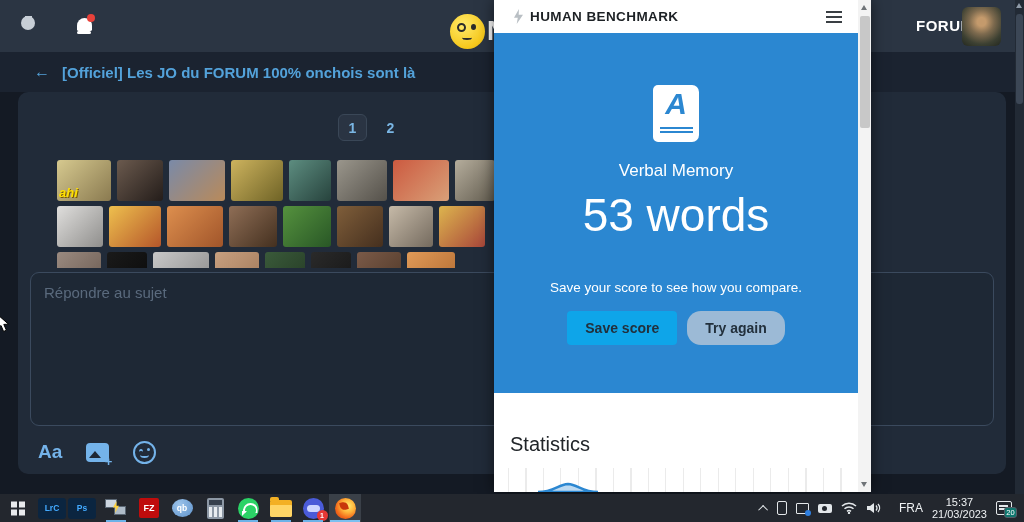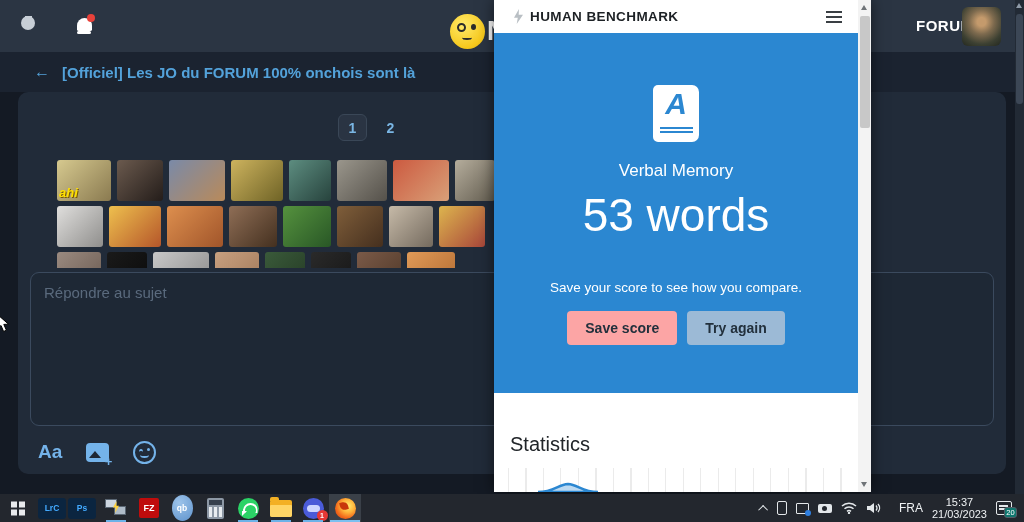--- a/index.html
+++ b/index.html
@@ -105,21 +105,21 @@
 
   .win-logo { width:14px; height:14px; display:grid; grid-template-columns:6px 6px; grid-template-rows:6px 6px; gap:1.5px; transform:translateY(.5px); }
   .win-logo i { background:#e8eaed; }
   .adobe-tile { width:28px; height:21px; background:#0b2540; border-radius:3px; color:#43aaff; font-size:8.5px; font-weight:bold; display:flex; align-items:center; justify-content:center; }
   .rdp-icon { position:relative; width:22px; height:20px; }
   .rdp-icon .m1 { position:absolute; left:0; top:1px; width:12px; height:9px; background:#cdd6e0; border:1px solid #5a6673; }
   .rdp-icon .m2 { position:absolute; right:1px; bottom:3px; width:12px; height:9px; background:#aebbc8; border:1px solid #5a6673; }
   .rdp-icon .bolt { position:absolute; left:8px; top:3px; width:6px; height:12px; background:#ffd23e;
     clip-path:polygon(60% 0, 0 55%, 45% 55%, 35% 100%, 100% 40%, 55% 40%); }
   .fz-tile { width:20px; height:20px; background:#bf0c0c; border-radius:2px; color:#fff; font-size:9px; font-weight:bold; display:flex; align-items:center; justify-content:center; }
-  .qb-tile { width:21px; height:26px; border-radius:50%; background:radial-gradient(circle at 35% 30%, #9cc3ea, #5f93cc); color:#fff; font-size:8.5px; font-weight:bold; display:flex; align-items:center; justify-content:center; }
+  .qb-tile { width:21px; height:18px; border-radius:50%; background:radial-gradient(circle at 35% 30%, #9cc3ea, #5f93cc); color:#fff; font-size:8.5px; font-weight:bold; display:flex; align-items:center; justify-content:center; }
   .calc-tile { width:17px; height:21px; background:#8d98a5; border-radius:2px; position:relative; }
   .calc-tile::before { content:""; position:absolute; left:2px; top:2px; right:2px; height:5px; background:#36404d; }
   .calc-tile::after { content:""; position:absolute; left:2px; top:9px; width:13px; height:10px;
     background:repeating-linear-gradient(to right,#e8ecf0 0 3px, #8d98a5 3px 5px), repeating-linear-gradient(#0000 0 3px, #8d98a5 3px 5px); }
   .wa-tile { width:21px; height:21px; border-radius:50%; background:#2bd366; position:relative; }
   .wa-tile::before { content:""; position:absolute; left:5px; top:5px; width:11px; height:11px; border:2.5px solid #fff; border-radius:50%; clip-path:polygon(0 0, 100% 0, 100% 70%, 0 70%); }
   .wa-tile::after { content:""; position:absolute; left:4px; bottom:3px; width:0; height:0; border-left:5px solid #fff; border-bottom:5px solid transparent; }
   .folder-icon { width:22px; height:17px; background:#f3b024; border-radius:2px; position:relative; }
   .folder-icon::before { content:""; position:absolute; left:0; top:-3px; width:9px; height:4px; background:#f3b024; border-radius:2px 2px 0 0; }
   .folder-icon::after { content:""; position:absolute; left:0; bottom:0; width:22px; height:12px; background:#ffd566; border-radius:1px 1px 2px 2px; }
@@ -248,22 +248,22 @@
 
     <div class="hb-hero" style="background:#2b87d1;">
       <div class="hb-book">
         <span class="hb-book-letter" style="color:#2b87d1;">A</span>
         <span class="hb-book-pages"></span>
       </div>
       <div class="hb-test-name">Verbal Memory</div>
       <div class="hb-score">53 words</div>
       <div class="hb-subtitle">Save your score to see how you compare.</div>
       <div class="hb-buttons">
-        <button class="hb-btn hb-save" style="background:#fca5a5;">Save score</button>
-        <button class="hb-btn hb-try" style="background:#9cbad6;">Try again</button>
+        <button class="hb-btn hb-save" style="background:#0ea5e9;">Save score</button>
+        <button class="hb-btn hb-try" style="background:#9cbad6;border-radius:14px;">Try again</button>
       </div>
     </div>
 
     <div class="hb-stats-heading">Statistics</div>
     <div class="hb-chart">
       <svg class="hb-curve" width="336" height="24" viewBox="0 0 336 24">
         <path d="M 30 24 C 46 24 50 16.5 60 16 C 70 16.5 74 24 90 24 Z" fill="#bcd9f1" stroke="#2b87d1" stroke-width="2.5"></path>
       </svg>
     </div>
 

